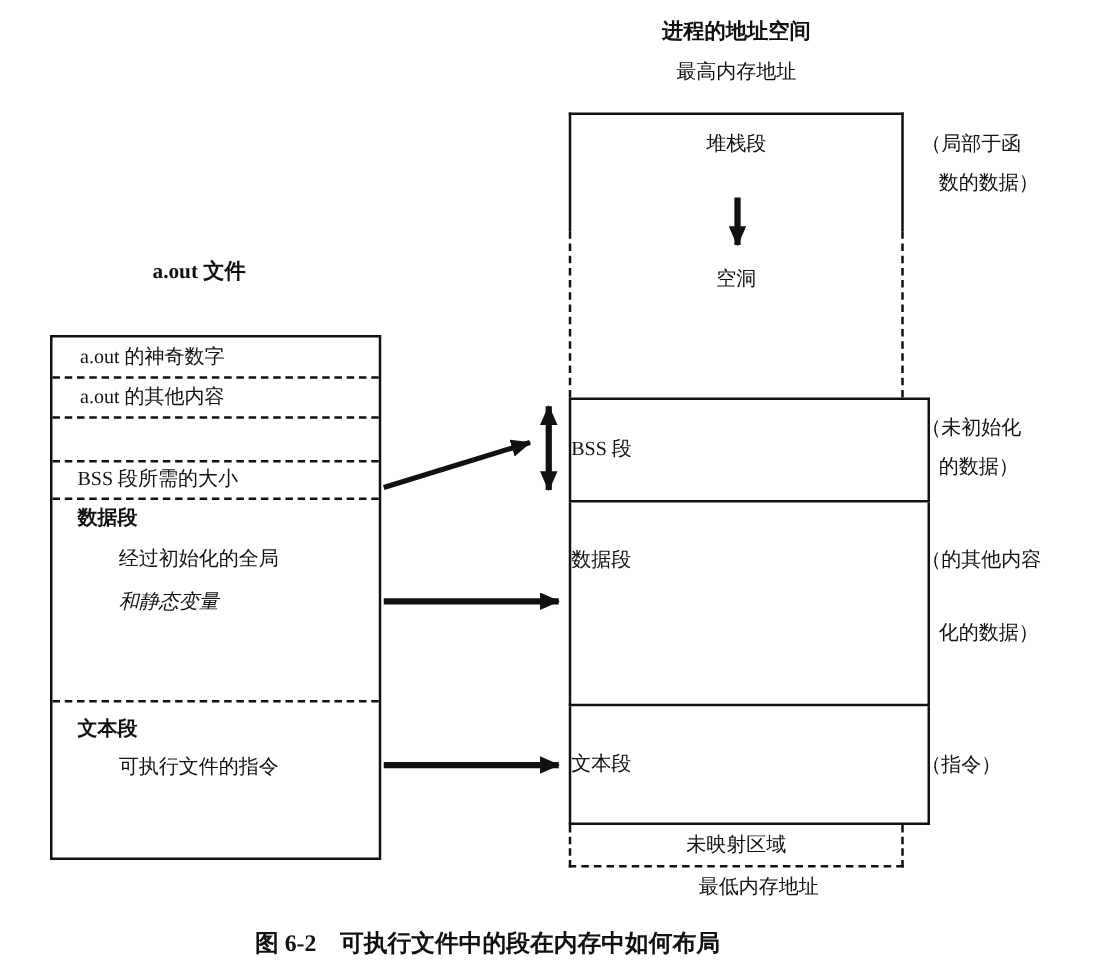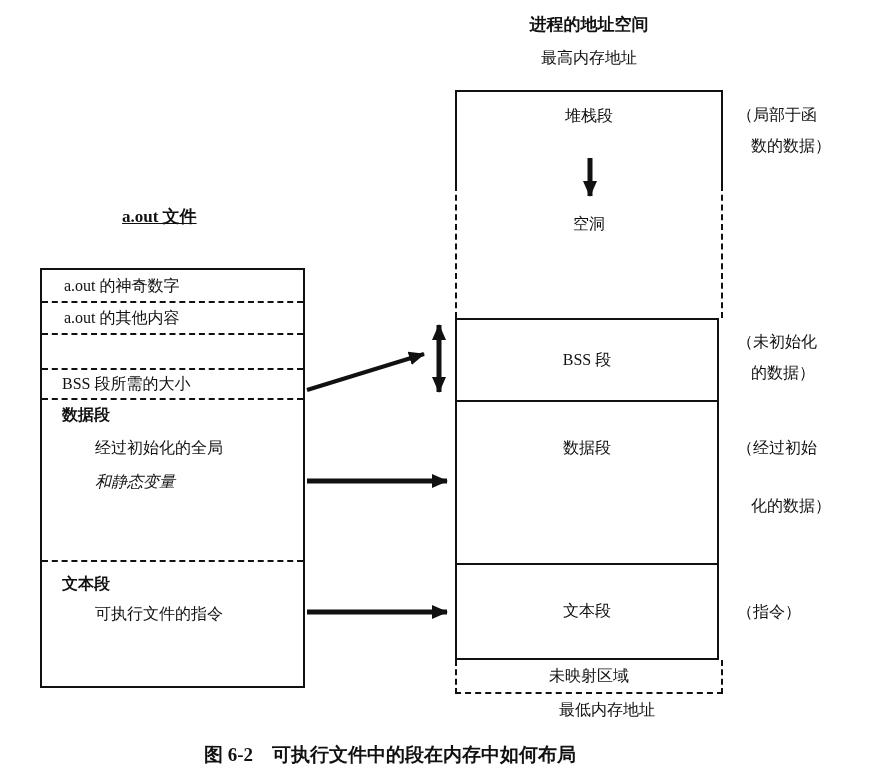--- a/index.html
+++ b/index.html
@@ -6,22 +6,22 @@
   html,body { margin:0; padding:0; background:var(--bg); }
   .canvas {
     position:relative; width:881px; height:781px; background:var(--bg);
     font-family:"Liberation Serif","DejaVu Serif",serif;
     color:var(--ink); font-size:16px; overflow:hidden;
   }
   .t { position:absolute; white-space:nowrap; line-height:1.25; }
   .center { text-align:center; }
   .bold { font-weight:bold; }
   .box {
-    position:absolute; left:455px; width:264px; box-sizing:border-box;
-    border:2px solid var(--ink); display:flex; align-items:center; justify-content:center;
+    position:absolute; left:455px; width:289px; box-sizing:border-box;
+    border:2px solid var(--ink); display:flex; align-items:center; 
   }
   .no-top { border-top:none; }
   .stack-region {
     position:absolute; left:455px; top:90px; width:268px; height:95px; box-sizing:border-box;
     border-top:2px solid var(--ink); border-left:2px solid var(--ink); border-right:2px solid var(--ink);
   }
   .hole-region {
     position:absolute; left:455px; top:185px; width:268px; height:133px; box-sizing:border-box;
     border-left:2px dashed var(--ink); border-right:2px dashed var(--ink);
   }
@@ -62,21 +62,21 @@
     <span style="position:static;">数据段</span>
   </div>
   <div class="box no-top" style="top:565px; height:95px;">
     <span style="position:static;">文本段</span>
   </div>
   <div class="unmapped">
     <span>未映射区域</span>
   </div>
   <div class="t center" style="left:473px; top:700px; width:268px;">最低内存地址</div>
 
-  <div class="t bold" style="left:122px; top:206px; font-size:17px;text-decoration:underline;">a.out 文件</div>
+  <div class="t bold" style="left:122px; top:206px; font-size:17px;">a.out 文件</div>
   <div class="aout-box"></div>
 
   <div class="t" style="left:64px; top:276px;">a.out 的神奇数字</div>
   <div class="dash-h" style="left:42px; top:301px; width:261px;"></div>
 
   <div class="t" style="left:64px; top:308px;">a.out 的其他内容</div>
   <div class="dash-h" style="left:42px; top:333px; width:261px;"></div>
 
   <div class="dash-h" style="left:42px; top:368px; width:261px;"></div>
   <div class="t" style="left:62px; top:374px;">BSS 段所需的大小</div>
@@ -89,21 +89,21 @@
   <div class="dash-h" style="left:42px; top:560px; width:261px;"></div>
   <div class="t bold" style="left:62px; top:574px;">文本段</div>
   <div class="t" style="left:95px; top:604px;">可执行文件的指令</div>
 
   <div class="note" style="left:737px; top:105px;">（局部于函</div>
   <div class="note" style="left:751px; top:136px;">数的数据）</div>
 
   <div class="note" style="left:737px; top:332px;">（未初始化</div>
   <div class="note" style="left:751px; top:363px;">的数据）</div>
 
-  <div class="note" style="left:737px; top:438px;">（经过初始</div>
+  <div class="note" style="left:737px; top:438px;">（的其他内容</div>
   <div class="note" style="left:751px; top:469px;margin-top:27px;">化的数据）</div>
 
   <div class="note" style="left:737px; top:602px;">（指令）</div>
 
   <svg class="arrow-layer" viewBox="0 0 881 781" aria-hidden="true">
     <defs>
       <marker id="ah" markerUnits="userSpaceOnUse" markerWidth="18" markerHeight="16" refX="15" refY="7" orient="auto-start-reverse">
         <path d="M0,0 L16,7 L0,14 Z" fill="currentColor"></path>
       </marker>
     </defs>

